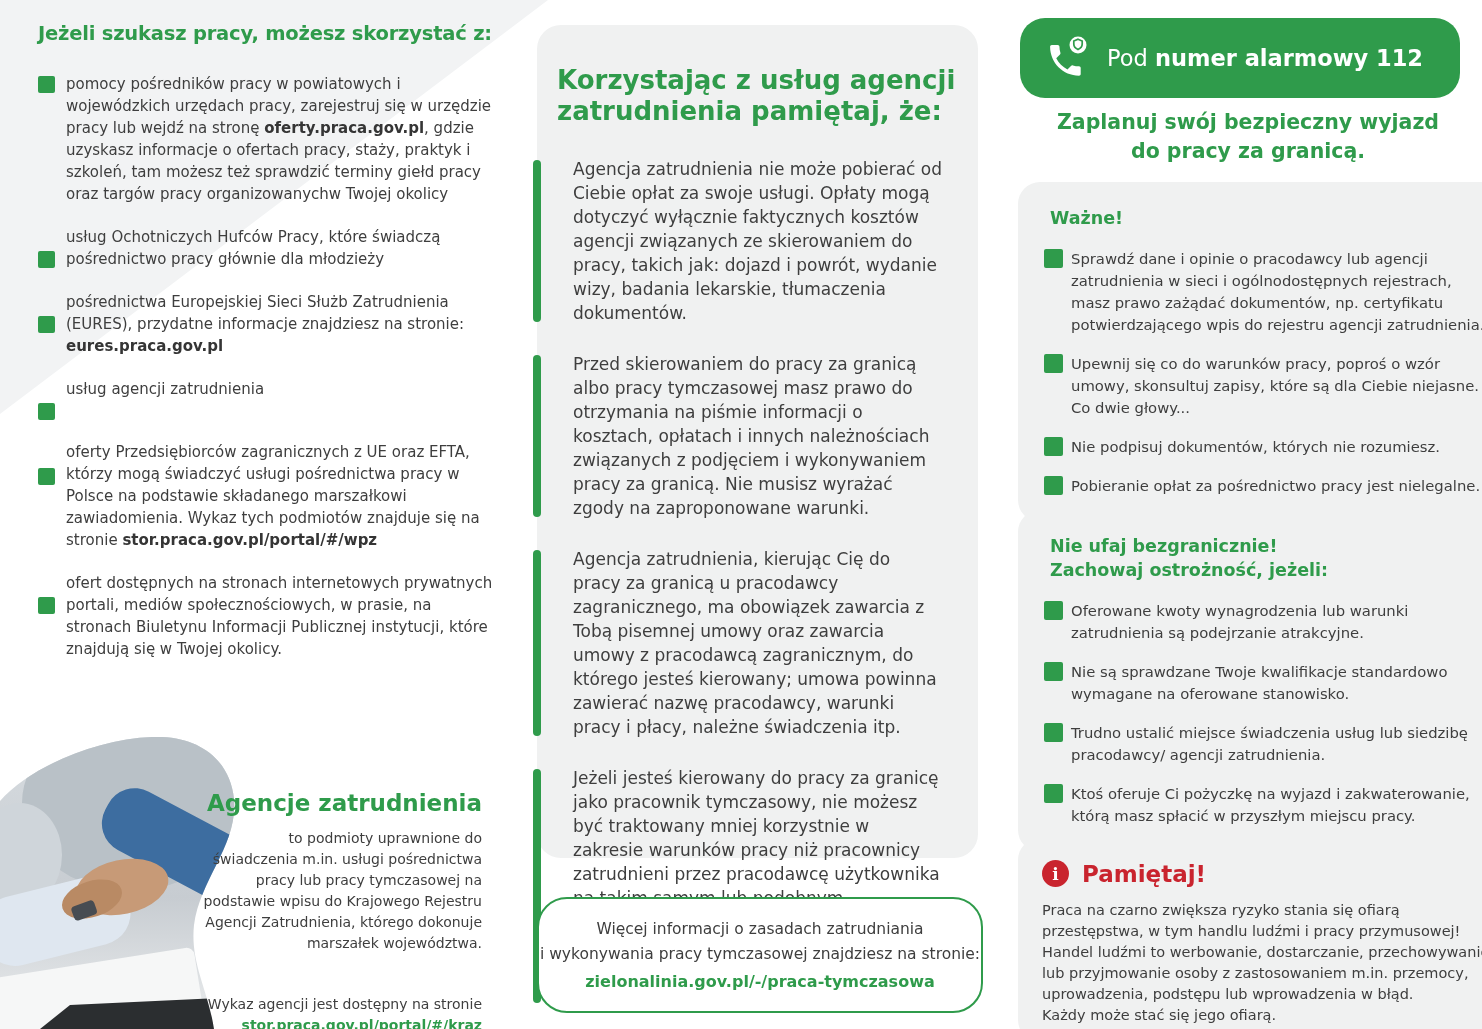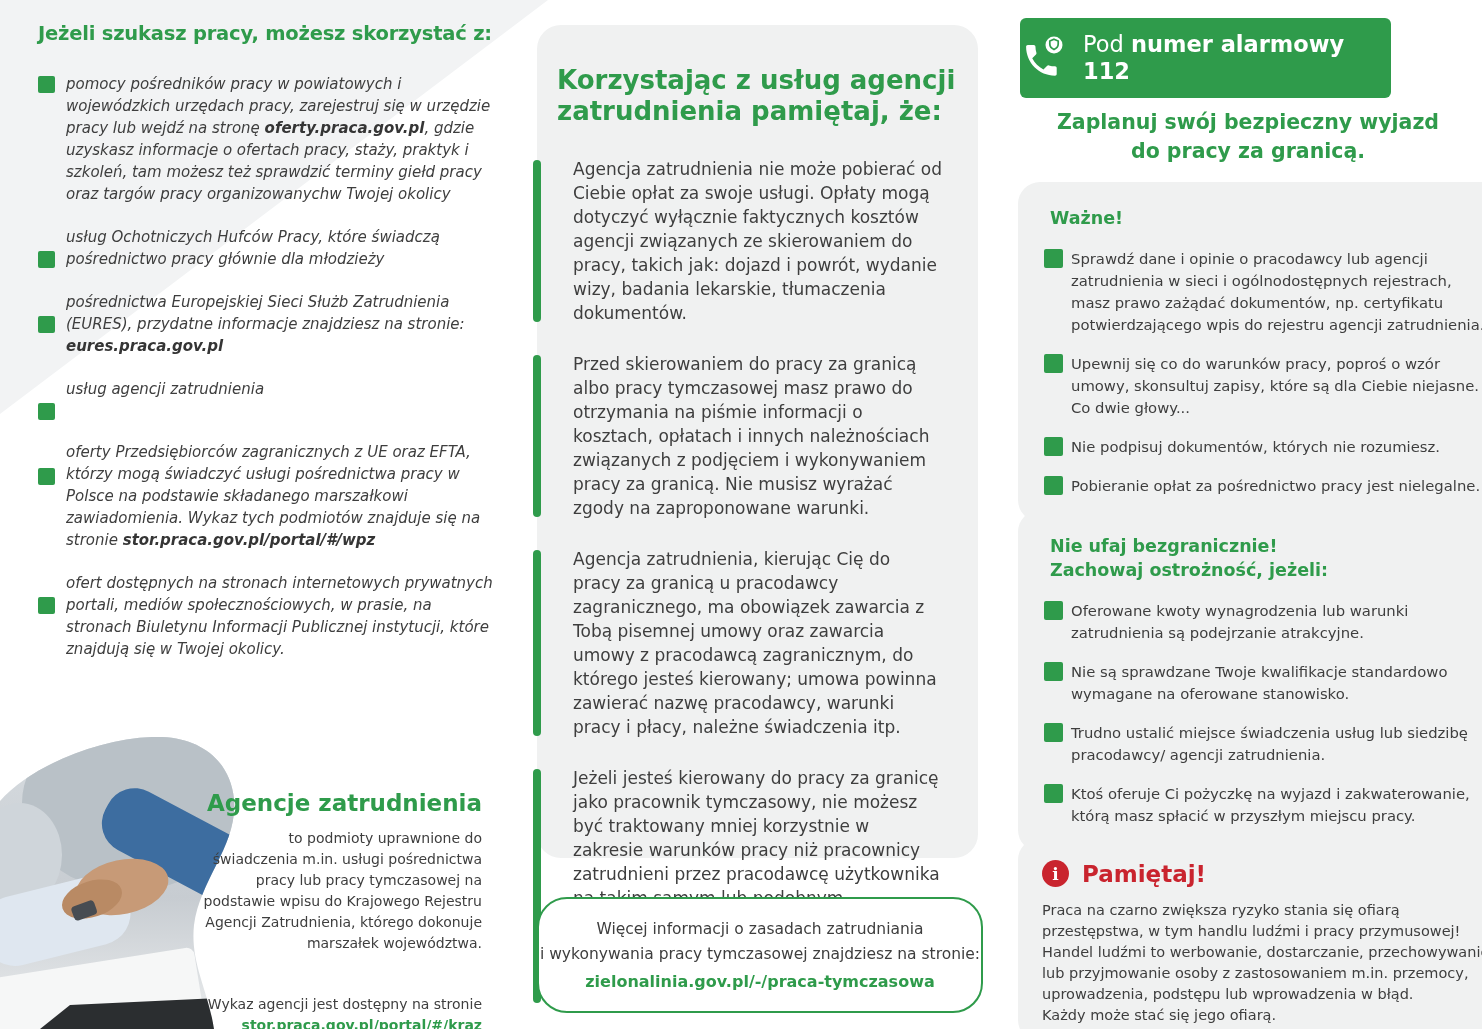--- a/index.html
+++ b/index.html
@@ -15,21 +15,21 @@
     font-family:"DejaVu Sans","Liberation Sans",sans-serif;color:var(--txt);
   }
   .wedge{position:absolute;inset:0;background:var(--wedge);
     clip-path:polygon(0 0,548px 0,0 414px);}
 
   
   .left-col{position:absolute;left:38px;top:20px;width:458px;}
   .left-title{font-size:19.5px;line-height:27px;font-weight:bold;color:var(--green);
     margin:0 0 26px 0;letter-spacing:-0.2px;}
   .left-list{list-style:none;margin:0;padding:0;}
-  .left-list li{display:flex;gap:11px;margin-bottom:21px;align-items:flex-start;font-style:italic;}
+  .left-list li{display:flex;gap:11px;margin-bottom:21px;align-items:flex-start;}
   .sq{flex:0 0 17px;width:17px;height:17px;background:var(--green);border-radius:2px;}
   .left-list li:nth-child(1) .sq{margin-top:3px;}
   .left-list li:nth-child(2) .sq,
   .left-list li:nth-child(3) .sq,
   .left-list li:nth-child(4) .sq,
   .left-list li:nth-child(6) .sq,
   .left-list li:nth-child(7) .sq{margin-top:25px;}
   .left-list li:nth-child(5) .sq{margin-top:27px;}
   .left-list .txt{margin:0;font-size:15px;line-height:22px;white-space:pre-line;}
   .txt strong{font-weight:bold;color:#353535;}
@@ -55,22 +55,22 @@
   .mpara .txt{margin:16px;font-size:17px;line-height:24px;}
 
   .mid-info{position:absolute;left:537px;top:897px;width:446px;height:116px;
     border:2px solid var(--green);border-radius:30px;box-sizing:border-box;
     display:flex;flex-direction:column;align-items:center;justify-content:center;text-align:center;background:#fff;}
   .mid-info .txt{font-size:15.5px;line-height:25px;white-space:pre-line;margin:0;}
   .mid-info .glink{display:block;margin-top:2px;font-size:16px;line-height:25px;}
 
   
   .right-col{position:absolute;left:1018px;top:0;width:446px;height:1029px;}
-  .banner{position:absolute;left:2px;top:18px;width:371px;height:80px;background:var(--green);
-    border-radius:6px;display:flex;align-items:center;box-sizing:border-box;color:#fff;}
+  .banner{position:absolute;left:2px;top:18px;width:440px;height:80px;background:var(--green);
+    border-radius:25px;display:flex;align-items:center;padding-left:24px;box-sizing:border-box;color:#fff;}
   .banner .ico{width:48px;height:48px;margin-right:15px;flex:0 0 48px;}
   .banner .l1{font-size:22.5px;line-height:27px;}
   .banner .l1 strong{font-weight:bold;}
   .banner .l2{font-size:15.5px;line-height:20px;margin-top:1px;}
   .plan-heading{position:absolute;left:9px;top:108px;width:442px;margin:0;text-align:center;
     color:var(--green);font-size:20.5px;line-height:29px;font-weight:bold;white-space:pre-line;}
   .gbox{position:absolute;left:0;width:498px;background:var(--boxbg);border-radius:22px;
     padding:24px 26px 8px 26px;box-sizing:border-box;}
   .gbox h3{font-size:17.5px;line-height:24px;color:var(--green);margin:0 0 18px 6px;white-space:pre-line;}
   .gbox ul{list-style:none;margin:0;padding:0;}

